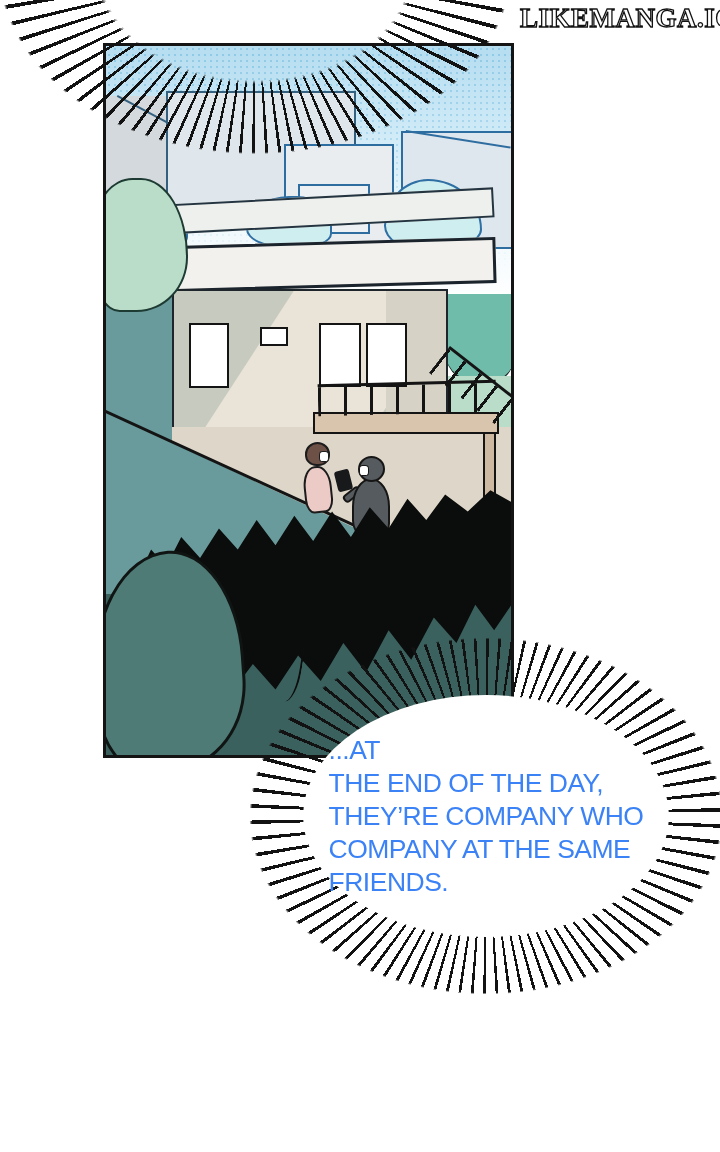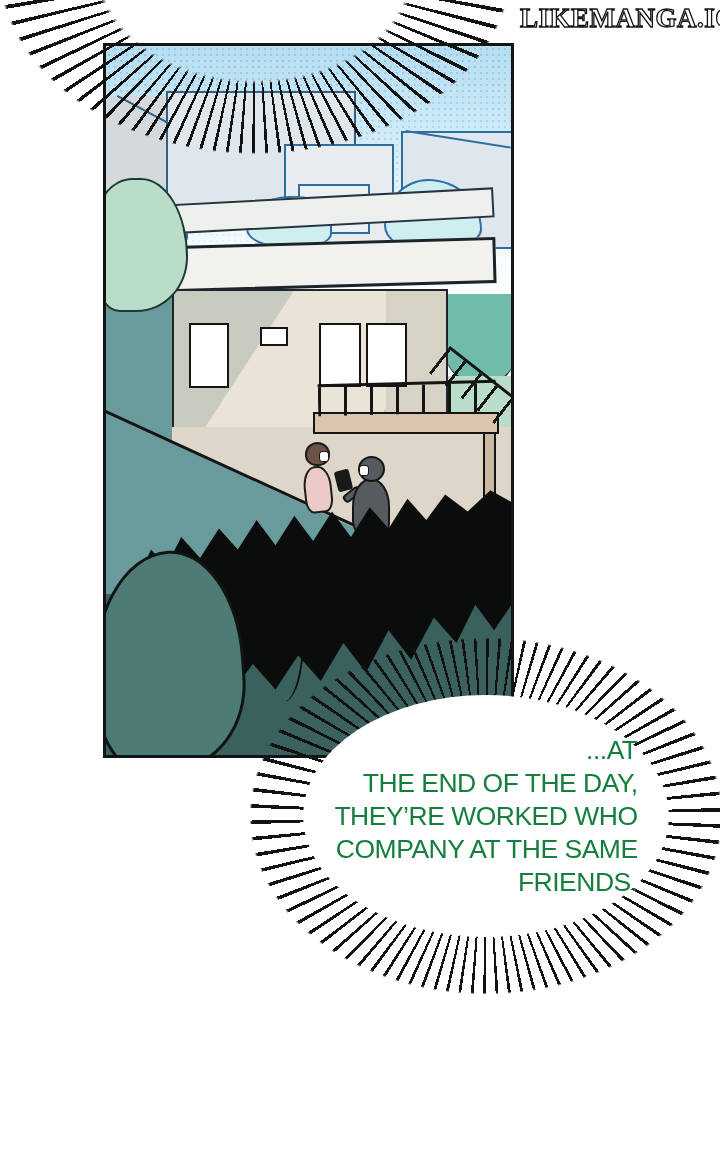--- a/index.html
+++ b/index.html
@@ -95,21 +95,21 @@
   .squiggle{left:175px;top:598px;width:20px;height:58px;border-right:2.5px solid #0d0d0d;
             border-radius:0 0 60% 0;transform:rotate(9deg);}
 
   
   .burst{position:absolute;}
   .spikes{position:absolute;left:0;top:0;width:100%;height:100%;
     background:repeating-conic-gradient(#121212 0deg 0.9deg,transparent 0.9deg 4deg);
     -webkit-mask:radial-gradient(closest-side,transparent 0 59%,#000 61% 96%,transparent 97%);
     mask:radial-gradient(closest-side,transparent 0 59%,#000 61% 96%,transparent 97%);}
   .core{position:absolute;background:#ffffff;border-radius:50%;}
-  .bubble-text{color:#15803d;text-align:right;letter-spacing:-0.5px;}
+  .bubble-text{color:#3b82f6;text-align:left;letter-spacing:-0.5px;}
   .burst-top{left:-10px;top:-230px;width:530px;height:390px;}
   .burst-bottom{left:242px;top:632px;width:488px;height:368px;}
   .burst-bottom .core{left:61px;top:63px;width:366px;height:242px;display:flex;align-items:center;justify-content:center;}
   .burst-bottom .bubble-text{font-size:26.5px;line-height:33px;}
 
   
   .watermark{left:520px;top:3px;width:196px;text-align:right;
     font-family:"Liberation Serif",serif;font-weight:bold;font-size:27px;letter-spacing:0.5px;
     color:#ffffff;-webkit-text-stroke:1.3px #111111;}
 </style>
@@ -186,20 +186,20 @@
   </div>
 
   <div class="abs watermark">LIKEMANGA.IO</div>
 
   <div class="burst burst-bottom">
     <div class="spikes"></div>
     <div class="core">
       <div class="bubble-text">
         <span style="display:block">...AT</span>
         <span style="display:block">THE END OF THE DAY,</span>
-        <span style="display:block">THEY’RE WORKED WHO</span>
+        <span style="display:block">THEY’RE COMPANY WHO</span>
         <span style="display:block">COMPANY AT THE SAME</span>
         <span style="display:block">FRIENDS.</span>
       </div>
     </div>
   </div>
 
 </div>
 
 </body></html>

